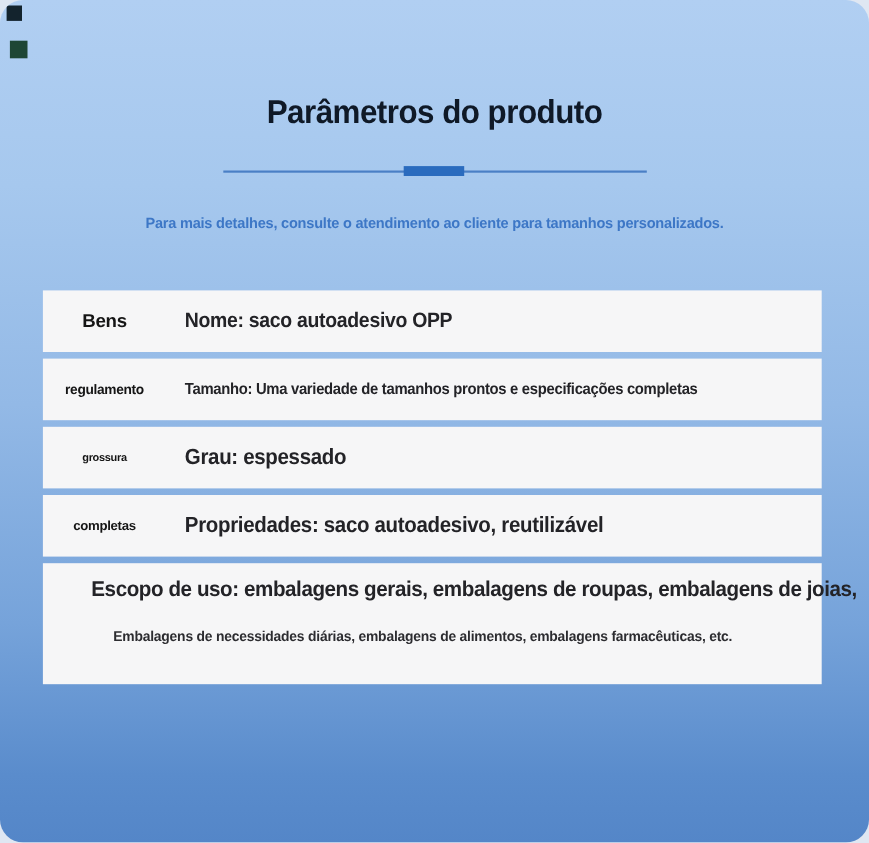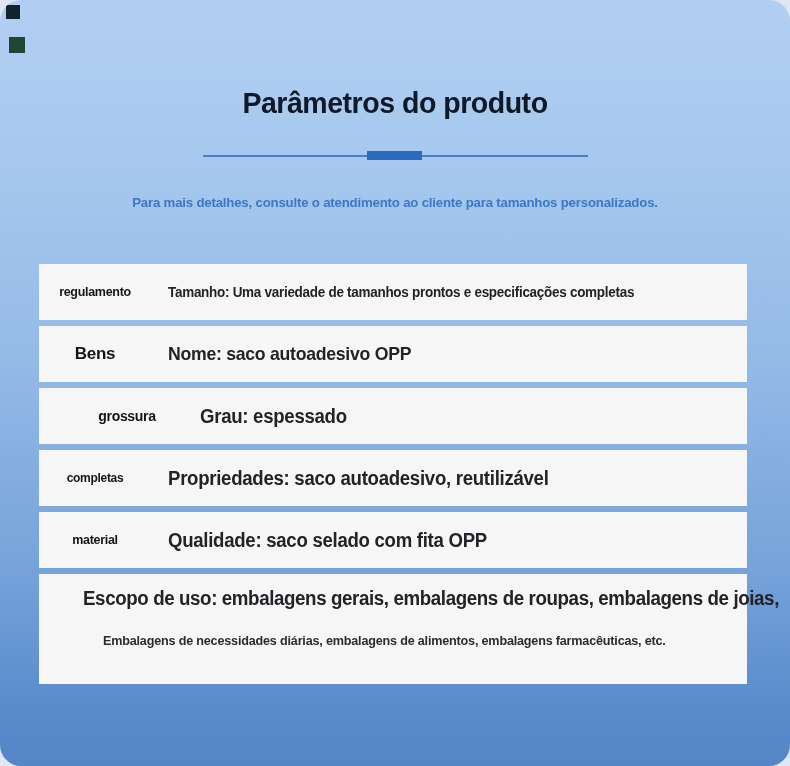--- a/index.html
+++ b/index.html
@@ -60,21 +60,21 @@
     margin-left:17px;
     font-weight:bold;color:#232327;
     letter-spacing:-0.3px;
     transform:scaleX(0.93);transform-origin:left center;
     white-space:nowrap;
   }
   .r0 .param-label{font-size:17px;}
   .r0 .param-value{font-size:19px;}
   .r1 .param-label{font-size:12.5px;}
   .r1 .param-value{font-size:14.5px;}
-  .r2 .param-label{font-size:14px;margin-left:32px;}
+  .r2 .param-label{font-size:10px;}
   .r2 .param-value{font-size:20px;}
   .r3 .param-label{font-size:12px;}
   .r3 .param-value{font-size:20px;}
   .r4 .param-label{font-size:12.5px;}
   .r4 .param-value{font-size:20px;}
 
   .usage-row{
     height:110px;
     background:#f6f6f7;
     box-sizing:border-box;
@@ -105,44 +105,40 @@
 
   <div class="page-title">Parâmetros do produto</div>
 
   <div class="divider-line"></div>
   <div class="divider-bar"></div>
 
   <div class="page-subtitle">Para mais detalhes, consulte o atendimento ao cliente para tamanhos personalizados.</div>
 
   <div class="param-table">
 
+    <div class="param-row r0">
+      <div class="param-label">Bens</div>
+      <div class="param-value">Nome: saco autoadesivo OPP</div>
+    </div>
+
     <div class="param-row r1">
       <div class="param-label">regulamento</div>
       <div class="param-value">Tamanho: Uma variedade de tamanhos prontos e especificações completas</div>
-    </div>
-
-    <div class="param-row r0">
-      <div class="param-label">Bens</div>
-      <div class="param-value">Nome: saco autoadesivo OPP</div>
     </div>
 
     <div class="param-row r2">
       <div class="param-label">grossura</div>
       <div class="param-value">Grau: espessado</div>
     </div>
 
     <div class="param-row r3">
       <div class="param-label">completas</div>
       <div class="param-value">Propriedades: saco autoadesivo, reutilizável</div>
     </div>
 
-    <div class="param-row r4">
-      <div class="param-label">material</div>
-      <div class="param-value">Qualidade: saco selado com fita OPP</div>
-    </div>
 
     <div class="usage-row">
       <div class="usage-line1">Escopo de uso: embalagens gerais, embalagens de roupas, embalagens de joias,</div>
       <div class="usage-line2">Embalagens de necessidades diárias, embalagens de alimentos, embalagens farmacêuticas, etc.</div>
     </div>
 
   </div>
 </div>
 
 </body></html>

